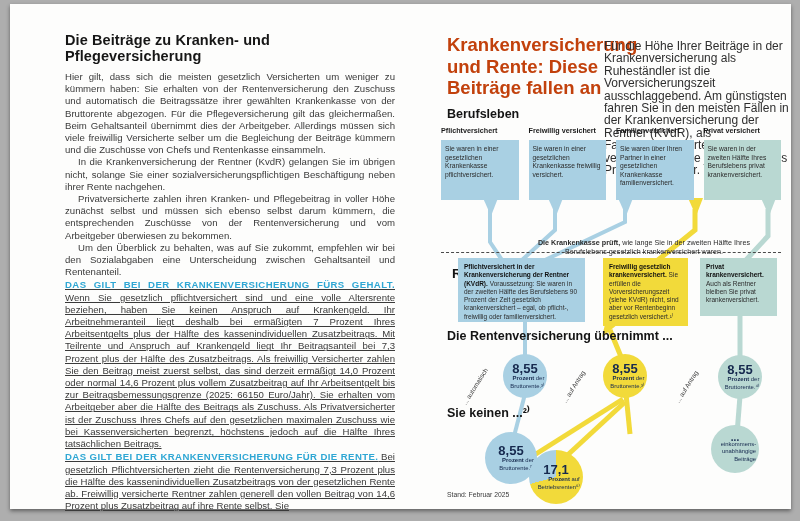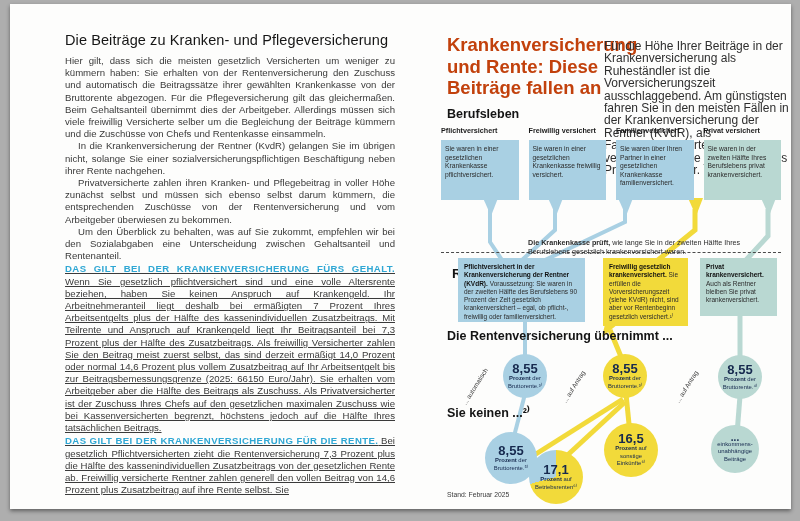--- a/index.html
+++ b/index.html
@@ -2,44 +2,44 @@
 <html><head>
 <meta charset="utf-8">
 <style>
   html,body{margin:0;padding:0;}
   body{width:800px;height:521px;background:#aeaeae;position:relative;
        font-family:"Liberation Sans", sans-serif; overflow:hidden;}
   .page{position:absolute;left:10px;top:4px;width:781px;height:505px;background:#fdfdfc;
         box-shadow:0 2px 4px rgba(0,0,0,.45);}
   
   .left-col{position:absolute;left:55px;top:28px;width:330px;color:#3a3a3a;}
-  .left-title{font-size:14.5px;font-weight:normal;color:#161616;margin:0 0 7px 0;letter-spacing:.1px;}
+  .left-title{font-size:14.5px;font-weight:bold;color:#161616;margin:0 0 7px 0;letter-spacing:.1px;}
   .body-text p{margin:0;font-size:9.6px;line-height:12.2px;text-align:justify;text-indent:13px;}
   .body-text p.first{text-indent:0;}
   .section{margin-top:1px;font-size:9.6px;line-height:12.2px;text-align:justify;text-decoration:underline;}
   .subhead{color:#2fa7d4;font-weight:bold;letter-spacing:.4px;}
   
   .r-title{position:absolute;left:437px;top:30px;width:185px;font-size:18.5px;line-height:21.5px;
            font-weight:bold;color:#c2410c;margin:0;}
   .r-intro{position:absolute;left:594px;top:36px;width:194px;font-size:12px;line-height:12.4px;color:#2e2e2e;}
   .sect-label{position:absolute;font-weight:bold;color:#141414;font-size:12.5px;}
   .cols{position:absolute;left:431px;top:122px;width:340px;display:flex;gap:10px;}
   .col{flex:1;}
   .col-header{font-size:7.2px;font-weight:bold;color:#1a1a1a;margin-bottom:5px;white-space:nowrap;}
   .bubble{height:50px;padding:5px 4px;font-size:6.7px;line-height:8.5px;color:#2b2b2b;}
   .c-blue{background:#a9d0e3;}
   .c-yellow{background:#f2da3a;}
   .c-teal{background:#b9d8d2;}
   .dashed{position:absolute;left:431px;top:248px;width:340px;border-top:1.6px dashed #4a4a4a;}
-  .pruef{position:absolute;left:518px;top:234px;width:232px;text-align:left;font-size:7.2px;
+  .pruef{position:absolute;left:518px;top:234px;width:232px;text-align:center;font-size:7.2px;
          line-height:9.4px;color:#2b2b2b;}
   .infobox{position:absolute;padding:5px 6px;font-size:6.5px;line-height:8.3px;color:#2b2b2b;}
   .infobox b{color:#101010;}
   .circle{position:absolute;border-radius:50%;display:flex;flex-direction:column;align-items:center;
-          justify-content:center;text-align:center;color:#16294e;}
+          justify-content:center;text-align:right;color:#16294e;}
   .circle .val{font-weight:bold;font-size:13px;line-height:13px;}
   .circle .sub{font-size:5.9px;line-height:7.4px;width:88%;}
   .circle .sub b{font-weight:bold;}
   .tag{position:absolute;font-size:6.4px;color:#3a3a3a;white-space:nowrap;
        transform:rotate(-58deg);transform-origin:left top;}
   .stand{position:absolute;left:437px;top:487px;font-size:6.8px;color:#3a3a3a;}
   svg.wires{position:absolute;left:0;top:0;pointer-events:none;}
 </style>
 </head>
 <body>
@@ -153,24 +153,20 @@
 
   <div class="circle c-blue" style="left:475px;top:428px;width:52px;height:52px;">
     <div class="val">8,55</div>
     <div class="sub"><b>Prozent</b><span> der Bruttorente.⁵⁾</span></div>
   </div>
   <div class="circle" style="left:519px;top:446px;width:54px;height:54px;
        background:conic-gradient(#f2da3a 0deg 255deg, #a9d0e3 255deg 360deg);">
     <div class="val">17,1</div>
     <div class="sub"><b>Prozent</b><span> auf Betriebsrenten⁶⁾</span></div>
   </div>
-  <div class="circle c-yellow" style="left:594px;top:419px;width:54px;height:54px;">
-    <div class="val">16,5</div>
-    <div class="sub"><b>Prozent</b><span> auf sonstige Einkünfte⁶⁾</span></div>
-  </div>
   <div class="circle c-teal" style="left:701px;top:421px;width:48px;height:48px;">
     <div class="val" style="font-size:10px;line-height:6px;">...</div>
     <div class="sub"><b></b><span>einkommens­unabhängige Beiträge</span></div>
   </div>
 
   <div class="stand">Stand: Februar 2025</div>
 
 </div>
 
 </body></html>

